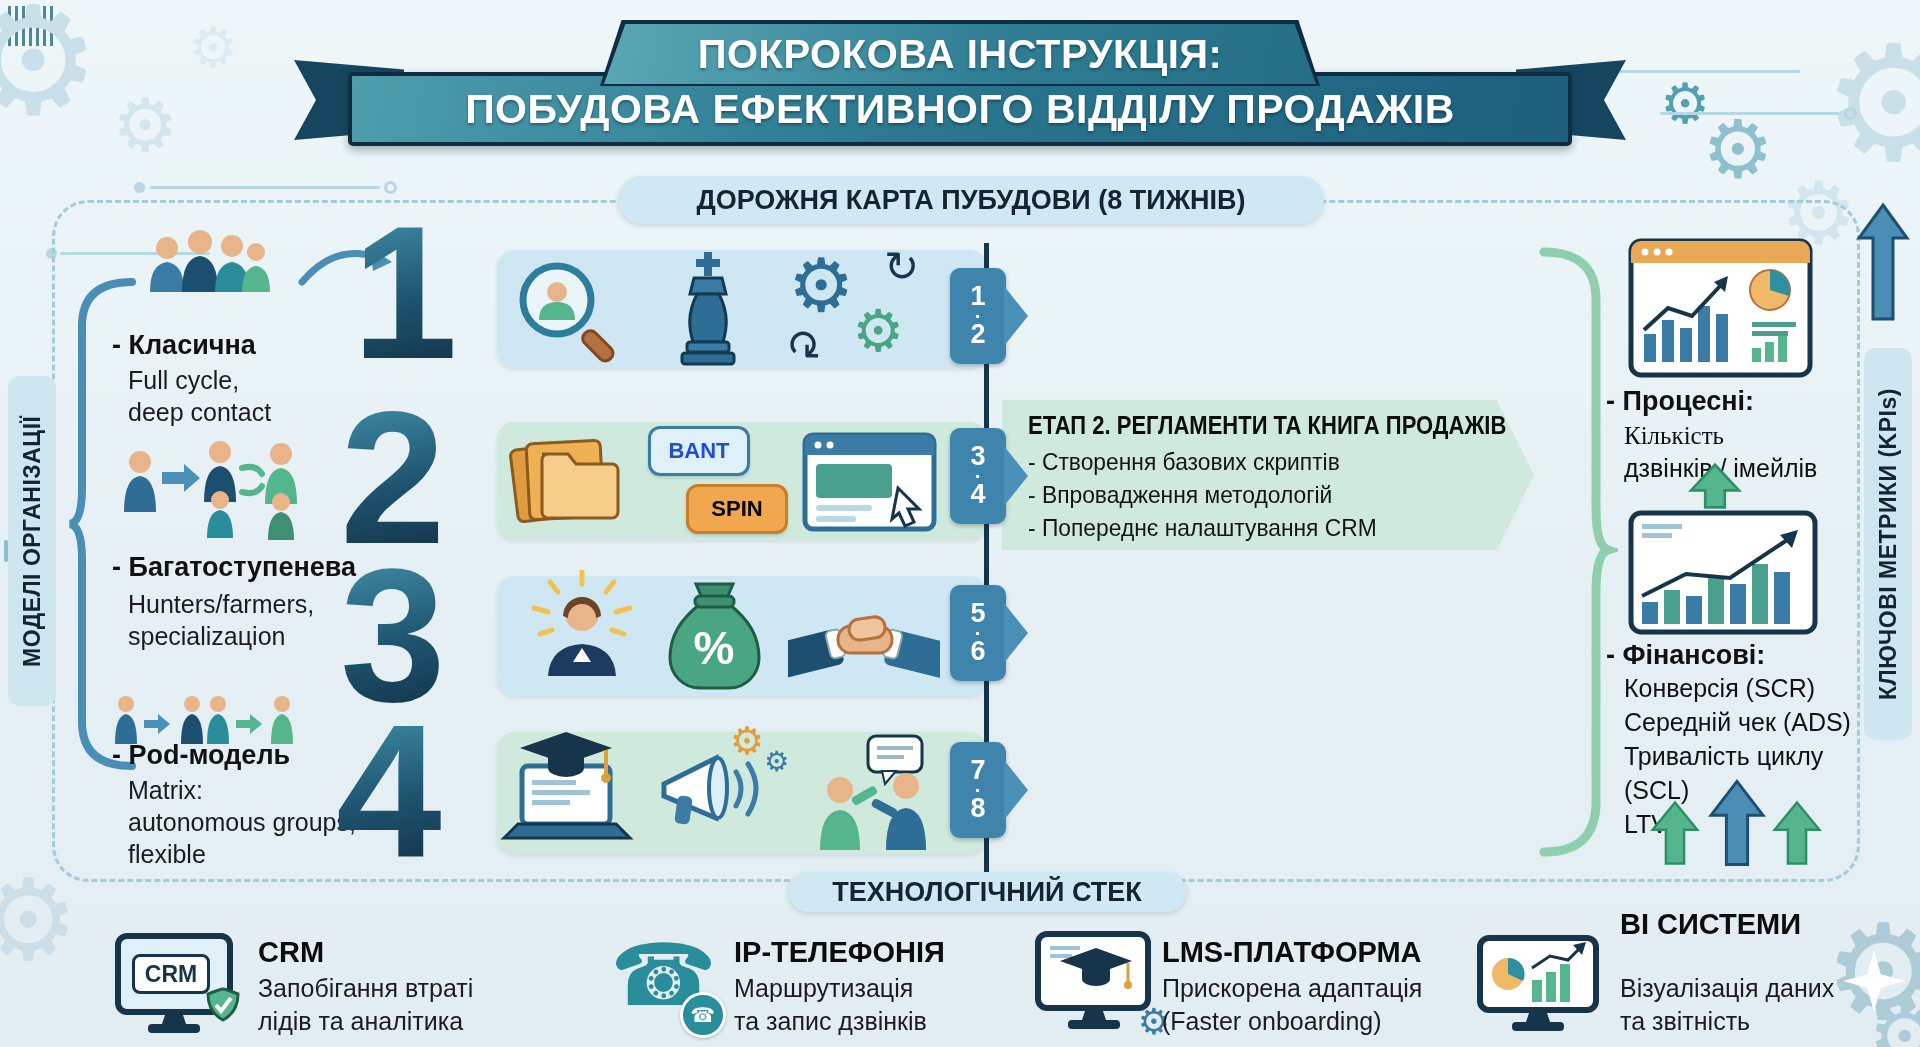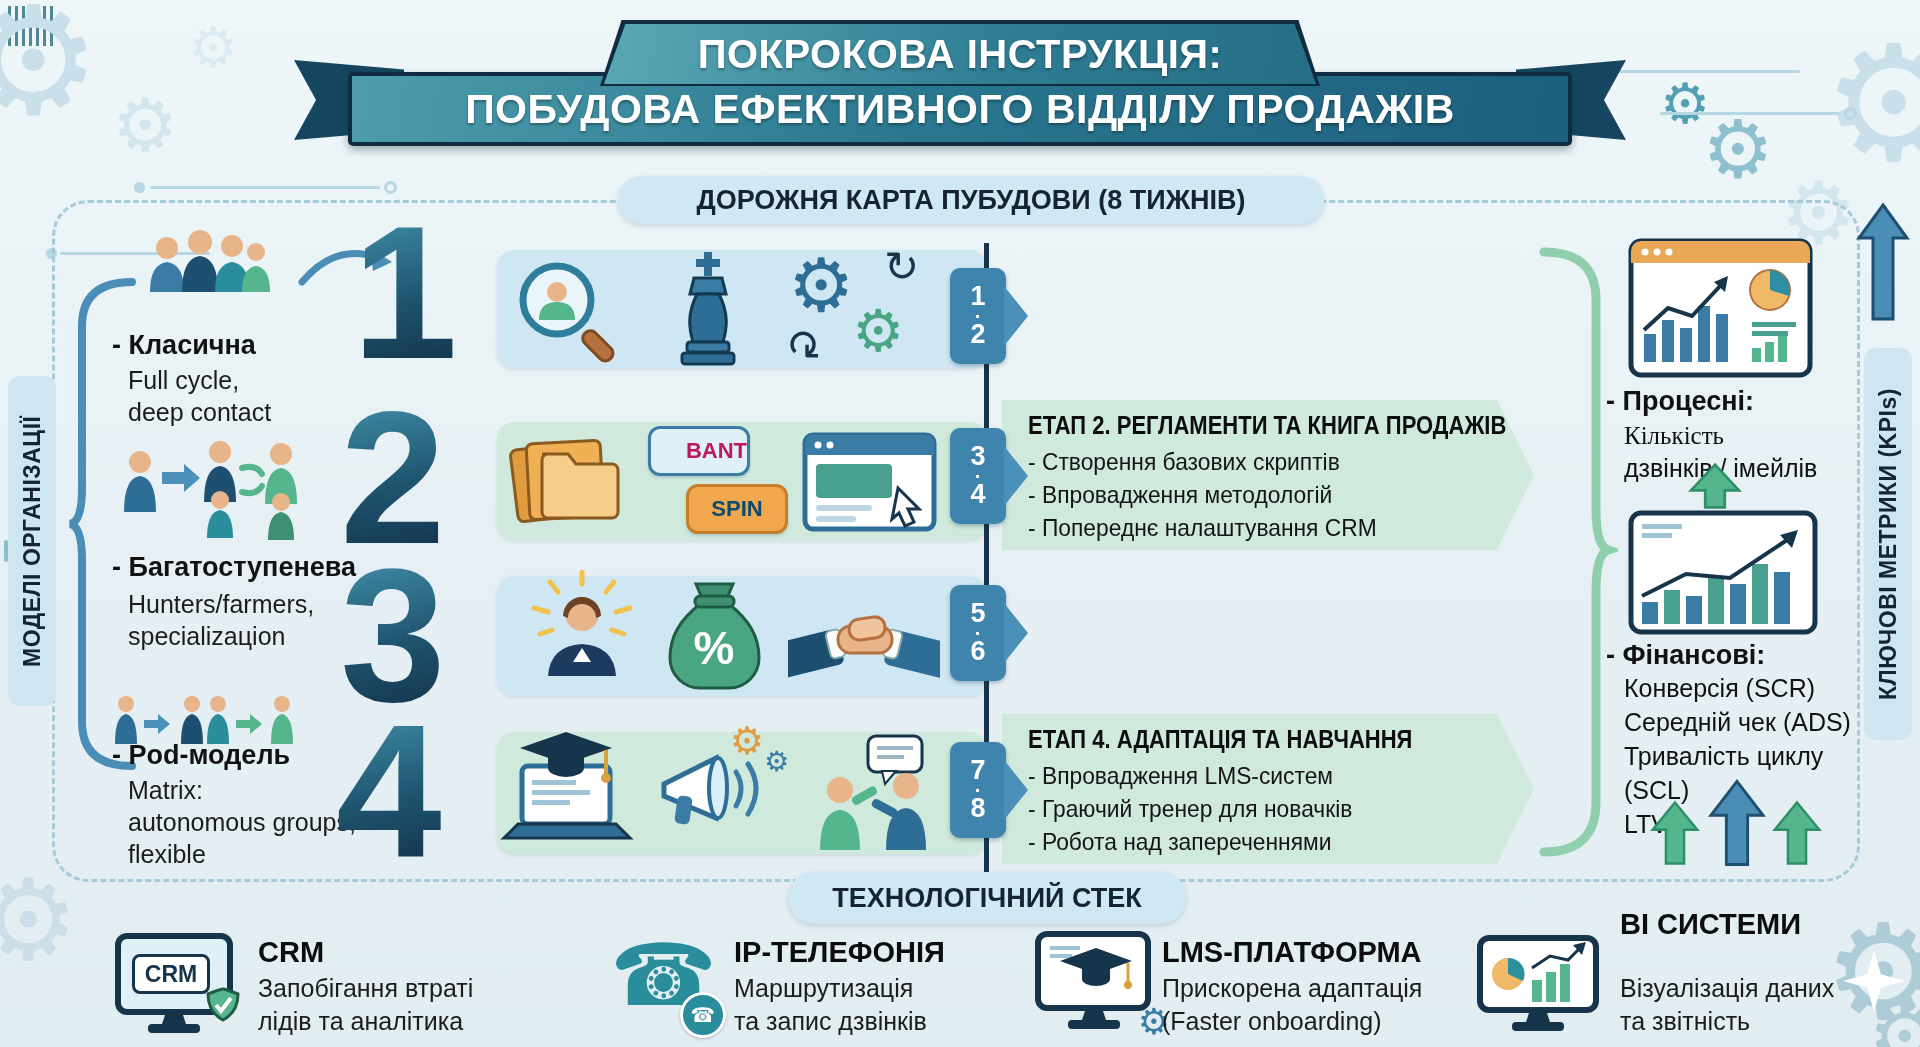--- a/index.html
+++ b/index.html
@@ -63,22 +63,22 @@
          display:flex;flex-direction:column;align-items:center;justify-content:center;
          color:#fff;font-weight:800;font-size:27px;line-height:.95;box-shadow:0 2px 4px rgba(10,40,60,.3);}
   .badge::after{content:"";position:absolute;right:-22px;top:50%;transform:translateY(-50%);
          border-left:24px solid #4a90b8;border-top:30px solid transparent;border-bottom:30px solid transparent;}
   .badge span{display:block;}
   .badge .sep{font-size:20px;line-height:.6;}
   
   .bubble{position:absolute;border-radius:12px;display:flex;align-items:center;justify-content:center;
           font-weight:800;font-size:22px;box-shadow:0 2px 3px rgba(40,80,100,.2);}
   .bubble::after{content:"";position:absolute;bottom:-12px;left:16px;border-top:13px solid inherit;}
-  .bubble.bant{background:#dff0f9;border:3px solid #3b7ca6;color:#be185d;justify-content:flex-end;}
-  .bubble.spin{background:#f0a74e;border:3px solid #c77d2a;color:#0c4a6e;}
+  .bubble.bant{background:#dff0f9;border:3px solid #3b7ca6;color:#1d4ed8;}
+  .bubble.spin{background:#f0a74e;border:3px solid #c77d2a;color:#000000;}
   
   .kpi-name{position:absolute;font-weight:800;font-size:27px;white-space:nowrap;}
   .kpi-line{position:absolute;font-size:25px;white-space:nowrap;}
   
   .tech-title{position:absolute;font-weight:800;font-size:29px;color:#0d0d0d;white-space:nowrap;}
   .tech-line{position:absolute;font-size:25px;color:#1c1c1c;white-space:nowrap;}
   .crm-label{position:absolute;left:20px;top:24px;width:72px;height:34px;border:3px solid #16344a;border-radius:8px;
              background:#fff;display:flex;align-items:center;justify-content:center;font-weight:800;font-size:23px;color:#16344a;}
   .phone-glyph{font-family:"DejaVu Sans",sans-serif;font-size:86px;color:#2a8d9c;line-height:1;}
   .phone-badge{position:absolute;right:-4px;bottom:2px;width:40px;height:40px;border-radius:50%;background:#2a8d9c;border:3px solid #fff;
@@ -125,21 +125,21 @@
     <div class="title-line l2">ПОБУДОВА ЕФЕКТИВНОГО ВІДДІЛУ ПРОДАЖІВ</div>
   </div>
   <div class="ribbon-top-outer">
     <div class="ribbon-top-inner">
       <div class="title-line l1">ПОКРОКОВА ІНСТРУКЦІЯ:</div>
     </div>
   </div>
 
   <div class="dashed-frame"></div>
   <div class="pill" style="left:618px;top:176px;width:706px;height:48px;">ДОРОЖНЯ КАРТА ПУБУДОВИ (8 ТИЖНІВ)</div>
-  <div class="pill" style="left:788px;top:872px;width:398px;height:52px;">ТЕХНОЛОГІЧНИЙ СТЕК</div>
+  <div class="pill" style="left:788px;top:872px;width:398px;height:40px;">ТЕХНОЛОГІЧНИЙ СТЕК</div>
 
   <div class="vlabel" style="left:8px;top:376px;width:48px;height:330px;">МОДЕЛІ ОРГАНІЗАЦІЇ</div>
   <div class="vlabel" style="left:1864px;top:348px;width:48px;height:392px;">КЛЮЧОВІ МЕТРИКИ (KPIs)</div>
 
   <svg class="abs" style="left:62px;top:276px;" width="74" height="496" viewBox="0 0 74 496">
     <path d="M70 6 Q20 6 20 50 L20 212 Q20 246 8 248 Q20 250 20 284 L20 446 Q20 490 70 490" fill="none" stroke="#4a8db5" stroke-width="8" stroke-linecap="round"></path>
   </svg>
   <svg class="abs" style="left:296px;top:236px;" width="100" height="52" viewBox="0 0 100 52">
     <path d="M6 46 Q40 6 82 22" fill="none" stroke="#4a8db5" stroke-width="7" stroke-linecap="round"></path>
     <polygon points="96,26 74,12 77,35" fill="#4a8db5"></polygon>
@@ -337,26 +337,20 @@
     <span>7</span>
     <span class="sep">·</span>
     <span>8</span>
   </div>
 
   <div class="stage c-green" style="top:400px;height:150px;">
     <div class="stage-title">ЕТАП 2. РЕГЛАМЕНТИ ТА КНИГА ПРОДАЖІВ</div>
     <div class="stage-bullet">- Створення базових скриптів</div>
     <div class="stage-bullet">- Впровадження методологій</div>
     <div class="stage-bullet">- Попереднє налаштування CRM</div>
-  </div>
-  <div class="stage c-green" style="top:714px;height:150px;">
-    <div class="stage-title">ЕТАП 4. АДАПТАЦІЯ ТА НАВЧАННЯ</div>
-    <div class="stage-bullet">- Впровадження LMS-систем</div>
-    <div class="stage-bullet">- Граючий тренер для новачків</div>
-    <div class="stage-bullet">- Робота над запереченнями</div>
   </div>
 
   <svg class="abs" style="left:1538px;top:246px;" width="80" height="612" viewBox="0 0 80 612">
     <path d="M6 6 Q58 6 58 54 L58 262 Q58 300 70 304 Q58 308 58 346 L58 556 Q58 606 6 606" fill="none" stroke="#8fcfae" stroke-width="9" stroke-linecap="round"></path>
   </svg>
 
   <svg class="abs" style="left:1628px;top:238px;" width="185" height="140" viewBox="0 0 185 140">
     <rect x="3" y="3" width="179" height="134" rx="10" fill="#fff" stroke="#16344a" stroke-width="5"></rect>
     <path d="M3 13 a10 10 0 0 1 10 -10 h159 a10 10 0 0 1 10 10 v12 H3 z" fill="#e8a855"></path>
     <circle cx="17" cy="14" r="3.5" fill="#fff"></circle>

